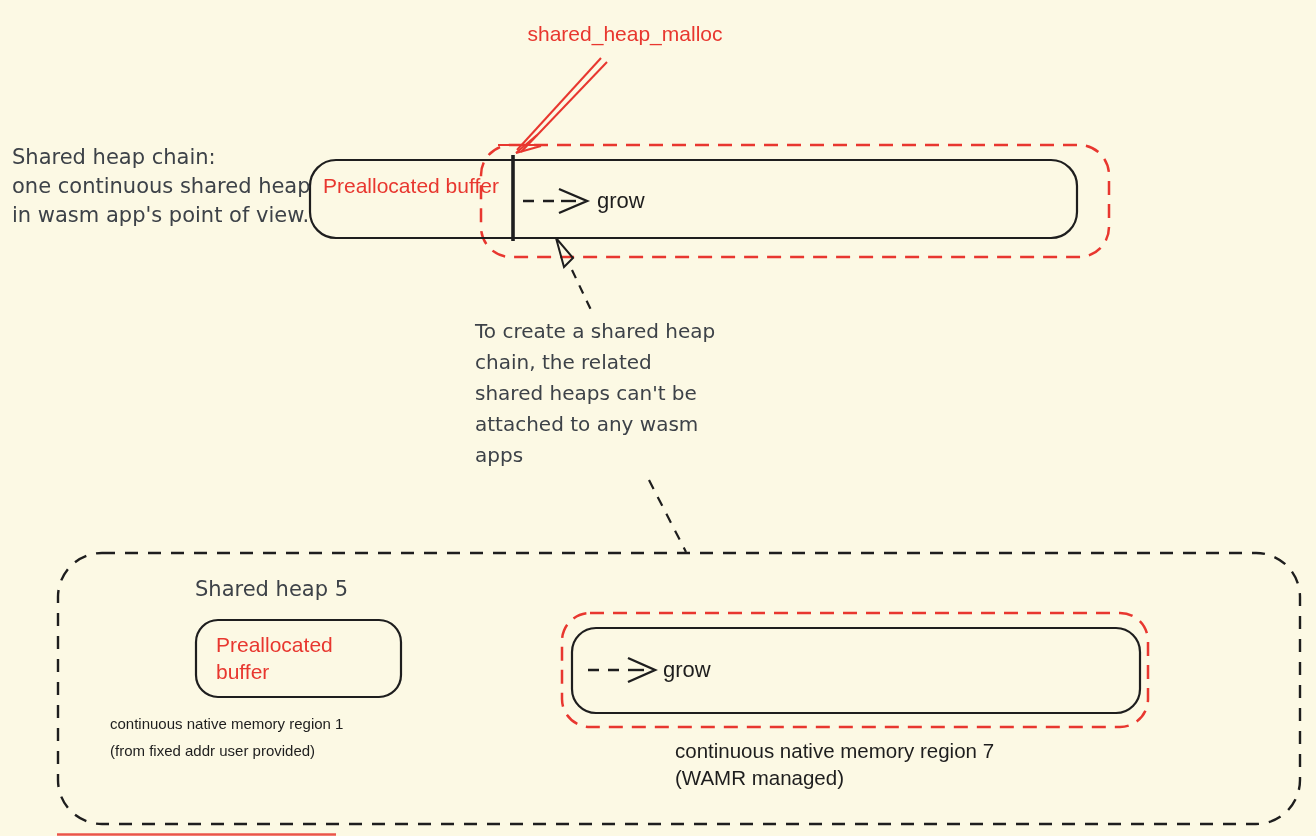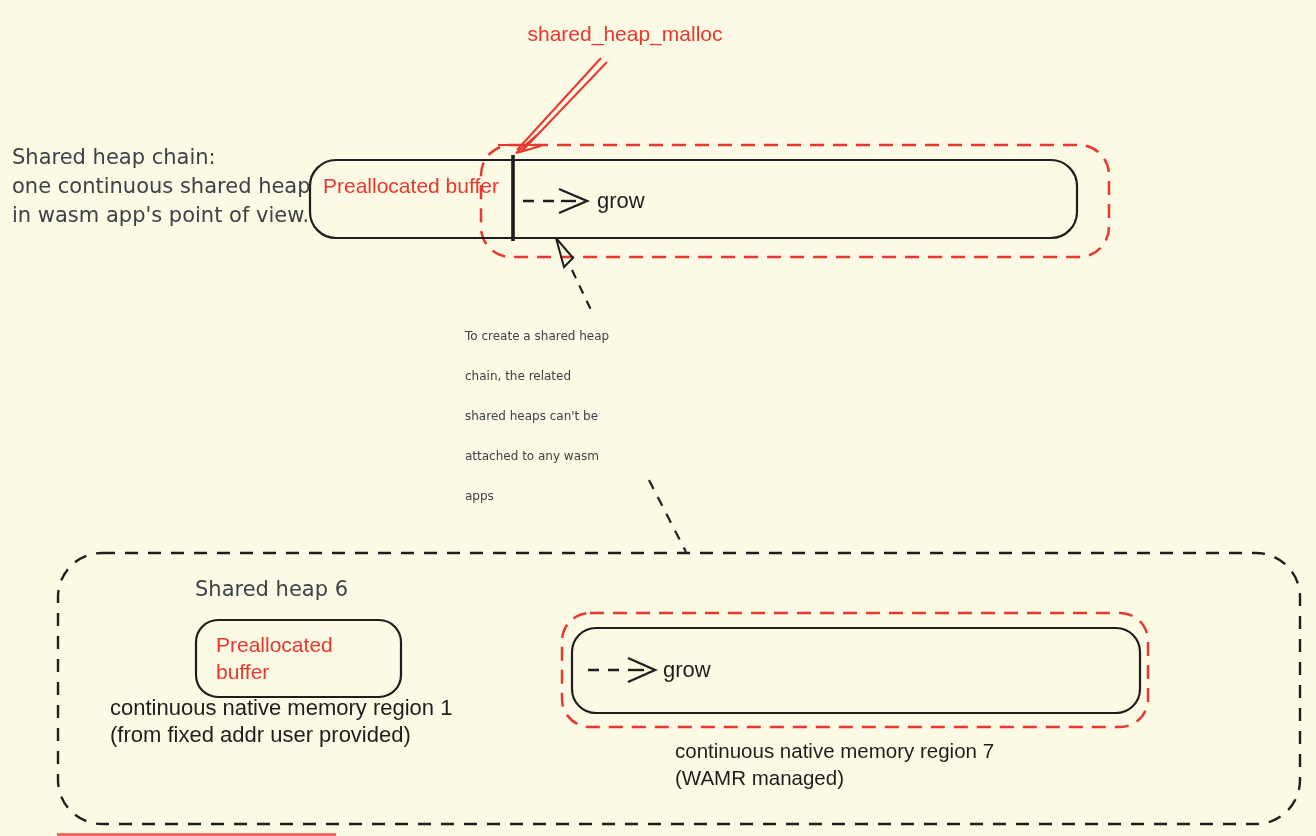--- a/index.html
+++ b/index.html
@@ -16,24 +16,24 @@
   .hand{font-family:"DejaVu Sans",sans-serif;}
   .arial{font-family:"Liberation Sans",sans-serif;}
   .center{text-align:left;}
   .stroke-ink{stroke:var(--c-ink);fill:none;}
   .stroke-red{stroke:var(--c-red);fill:none;}
 
   .malloc-label{left:495px;top:22px;width:260px;font-size:21px;text-align:center;}
   .chain-note{left:12px;top:143px;width:330px;font-size:21px;line-height:29px;}
   .prealloc-label{left:323px;top:172px;width:180px;font-size:21px;line-height:27px;}
   .grow-label-1{left:597px;top:188px;font-size:22px;}
-  .create-note{left:465px;top:316px;width:280px;font-size:12px;line-height:40px;}
+  .create-note{left:475px;top:316px;width:280px;font-size:20px;line-height:31px;}
   .heap1-title{left:195px;top:577px;width:200px;font-size:21px;}
   .heap1-box-label{left:216px;top:631px;width:165px;font-size:21px;line-height:27px;}
-  .heap1-caption{left:110px;top:694px;width:360px;font-size:22px;line-height:27px;}
+  .heap1-caption{left:110px;top:710px;width:360px;font-size:15px;line-height:27px;}
   .heap2-title{left:755px;top:577px;width:200px;font-size:21px;}
   .grow-label-2{left:663px;top:657px;font-size:22px;}
   .heap2-caption{left:675px;top:737px;width:360px;font-size:20.5px;line-height:27px;}
 </style>
 </head>
 <body>
 
 <div class="canvas">
 
   <svg class="layer" viewBox="0 0 1316 836">
@@ -92,21 +92,21 @@
   <div class="txt prealloc-label arial red center">Preallocated buffer</div>
 
   <div class="txt grow-label-1 arial ink">grow</div>
 
   <div class="txt create-note hand gray center">To create a shared heap
 chain, the related
 shared heaps can't be
 attached to any wasm
 apps</div>
 
-  <div class="txt heap1-title hand gray center">Shared heap 6</div>
+  <div class="txt heap1-title hand gray center">Shared heap 5</div>
 
   <div class="txt heap1-box-label arial red center">Preallocated buffer</div>
 
   <div class="txt heap1-caption arial ink center">continuous native memory region 1
 (from fixed addr user provided)</div>
 
 
   <div class="txt grow-label-2 arial ink">grow</div>
 
   <div class="txt heap2-caption arial ink center">continuous native memory region 7

